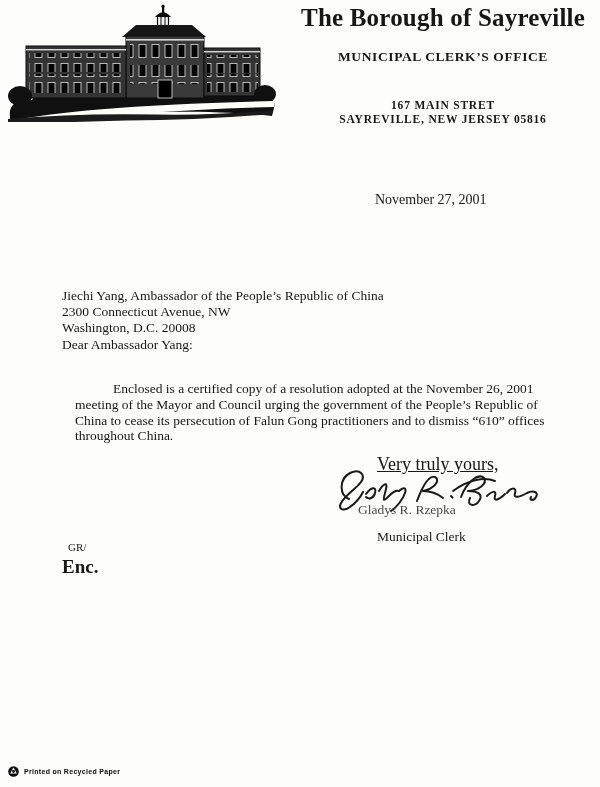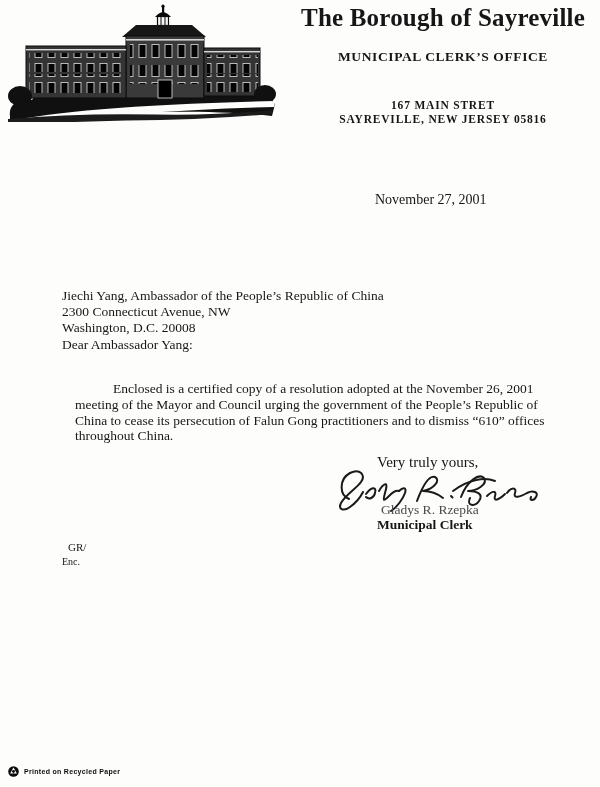--- a/index.html
+++ b/index.html
@@ -34,26 +34,26 @@
   .date-line  { left: 375px; top: 192px; font-size: 14px; }
   .recipient  { left: 62px; top: 288px; font-size: 13.5px; line-height: 16px; }
   .salutation { left: 62px; top: 337px; font-size: 13.5px; }
   .body-par   {
     left: 62px; top: 381px; width: 480px;
     font-size: 13.5px; line-height: 15.8px;
     text-indent: 38px;
     text-align: left;
     margin-left: 13px;
   }
-  .closing    { left: 377px; top: 454px; font-size: 15px; }
+  .closing    { left: 377px; top: 454px; font-size: 18px; text-decoration: underline; }
   .signature  { left: 333px; top: 463px; width: 212px; height: 52px; }
-  .sig-name   { left: 381px; top: 502px; font-size: 13.5px; color: #4a4a4a; }
-  .sig-title  { left: 377px; top: 517px; font-size: 13.5px; font-weight: bold; }
+  .sig-name   { left: 358px; top: 502px; font-size: 13.5px; color: #4a4a4a; }
+  .sig-title  { left: 377px; top: 529px; font-size: 13.5px; font-weight: normal; }
   .initials   { left: 68px; top: 541px; font-size: 11px; }
-  .enclosure  { left: 62px; top: 556px; font-size: 10px; }
+  .enclosure  { left: 62px; top: 556px; font-size: 19px; font-weight: bold; }
 
   
   .footer {
     left: 8px; top: 766px;
     display: flex; align-items: center; gap: 5px;
     font-family: "Liberation Sans", "DejaVu Sans", sans-serif;
     font-weight: bold; font-size: 7px; letter-spacing: 0.3px; color: #0c0c0c;
   }
   .footer svg { display: block; }
 </style>

